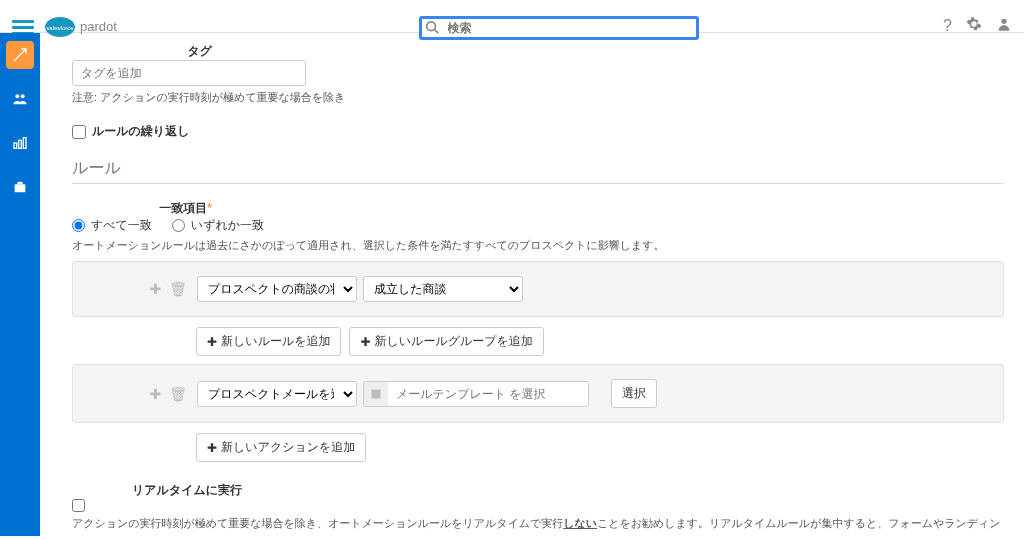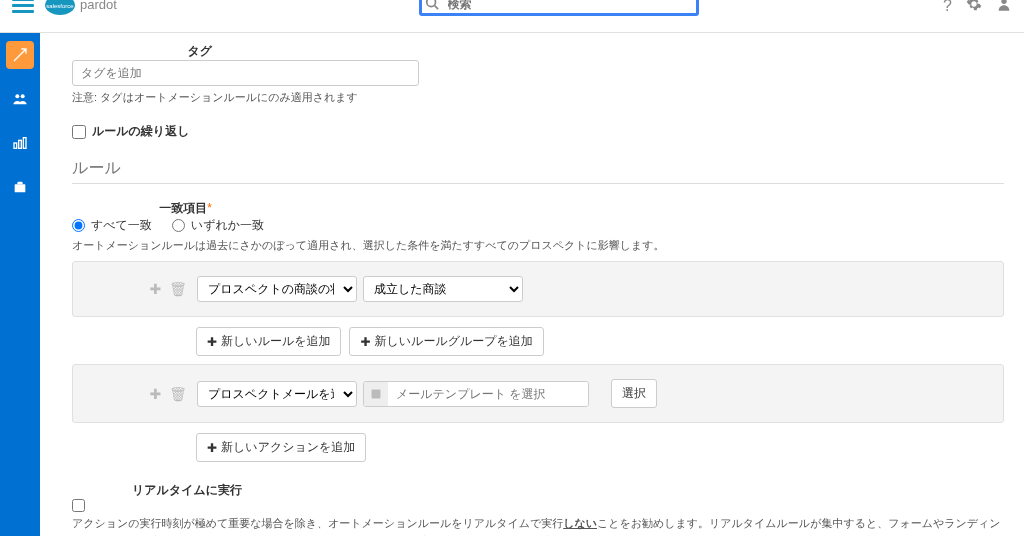--- a/index.html
+++ b/index.html
@@ -1,35 +1,35 @@
 <!DOCTYPE html>
 <html><head>
 <meta charset="utf-8">
 <style>
 * { box-sizing: border-box; margin: 0; padding: 0; }
 body { font-family: "Hiragino Kaku Gothic ProN", "Meiryo", Arial, sans-serif; font-size: 12px; color: #333; background: #fff; }
-.topbar { height: 24px; display: flex; align-items: flex-end; border-bottom: 1px solid #e0e0e0; padding: 16px 12px; }
+.topbar { height: 24px; display: flex; align-items: flex-start; border-bottom: 1px solid #e0e0e0; padding: 16px 12px; }
 .hamburger { width: 22px; height: 22px; display: flex; flex-direction: column; justify-content: center; gap: 3px; cursor: pointer; margin-right: 10px; }
 .hamburger div { height: 3px; background: #1797c0; border-radius: 1px; }
 .logo { display:flex; align-items:center; margin-right: 20px; }
 .logo svg { display:block; }
 .search-wrap { margin-left: auto; margin-right: auto; width: 280px; position:relative; }
 .search-wrap input { width: 100%; height: 24px; border: 3px solid #3b82f6; border-radius: 3px; padding: 0 8px 0 26px; font-size: 12px; font-weight: bold; }
 .search-wrap .sicon { position:absolute; left:6px; top:4px; color:#888; }
 .top-icons { display:flex; gap:14px; color:#888; align-items:center; }
 .top-icons span { cursor:pointer; font-size:16px; }
 .layout { display:flex; height: calc(539px - 36px); }
 .sidebar { width: 40px; background: #0070d2; display:flex; flex-direction:column; align-items:center; padding-top:8px; gap:16px; }
 .sidebar .navitem { width:28px; height:28px; display:flex; align-items:center; justify-content:center; color:#fff; border-radius:4px; cursor:pointer; }
 .sidebar .navitem.active { background:#ff9a3c; }
 .main { flex:1; overflow:auto; padding: 6px 20px 20px 32px; position:relative; }
 .form-row { display:flex; align-items:flex-start; margin-bottom: 6px; flex-direction: column; }
 .form-label { width: 150px; text-align:right; padding-right:10px; font-weight:bold; font-size:12px; padding-top:4px; color:#333; }
 .form-control { flex:1; }
-.tag-input { width:347px; height:26px; border:1px solid #ccc; border-radius:3px; padding:0 8px; font-size:12px; }
+.tag-input { width:234px; height:26px; border:1px solid #ccc; border-radius:3px; padding:0 8px; font-size:12px; }
 .helper { font-size:11px; color:#555; margin-top:4px; }
 .checkbox-line { display:flex; align-items:center; gap:6px; margin-top:14px; }
 .checkbox-line input[type=checkbox] { width:14px; height:14px; }
 .section-title { font-size:16px; color:#777; border-bottom:1px solid #ddd; padding-bottom:4px; margin: 18px 0 12px 0; }
 .radio-line { display:flex; align-items:center; gap:6px; }
 .req { color:#ff6a00; font-weight:normal; }
 .rule-block { background:#f4f4f4; border:1px solid #e0e0e0; border-radius:3px; padding:14px 14px 14px 14px; margin-top:8px; display:flex; align-items:center; }
 .rule-handles { width: 110px; text-align:right; color:#bbb; font-size:14px; padding-right:10px; }
 .rule-handles span { cursor:pointer; margin-left:4px; }
 select.rule-select { height:26px; border:1px solid #ccc; border-radius:3px; font-size:12px; padding:0 6px; margin-right:6px; background:#fff; }
@@ -112,21 +112,21 @@
         </svg>
     </div>
   </div>
 
   <div class="main">
 
     <div class="form-row">
       <div class="form-label">タグ</div>
       <div class="form-control">
         <input class="tag-input" type="text" placeholder="タグを追加" style="">
-        <div class="helper">注意: タグはオートメーションルールにのみ適用されます</div>
+        <div class="helper">注意: アクションの実行時刻が極めて重要な場合を除き</div>
 
         <div class="checkbox-line" style="margin-top:18px;">
           <input type="checkbox" style="">
           <span style="font-weight:bold;">ルールの繰り返し</span>
         </div>
       </div>
     </div>
 
     <div class="section-title">ルール</div>
 

